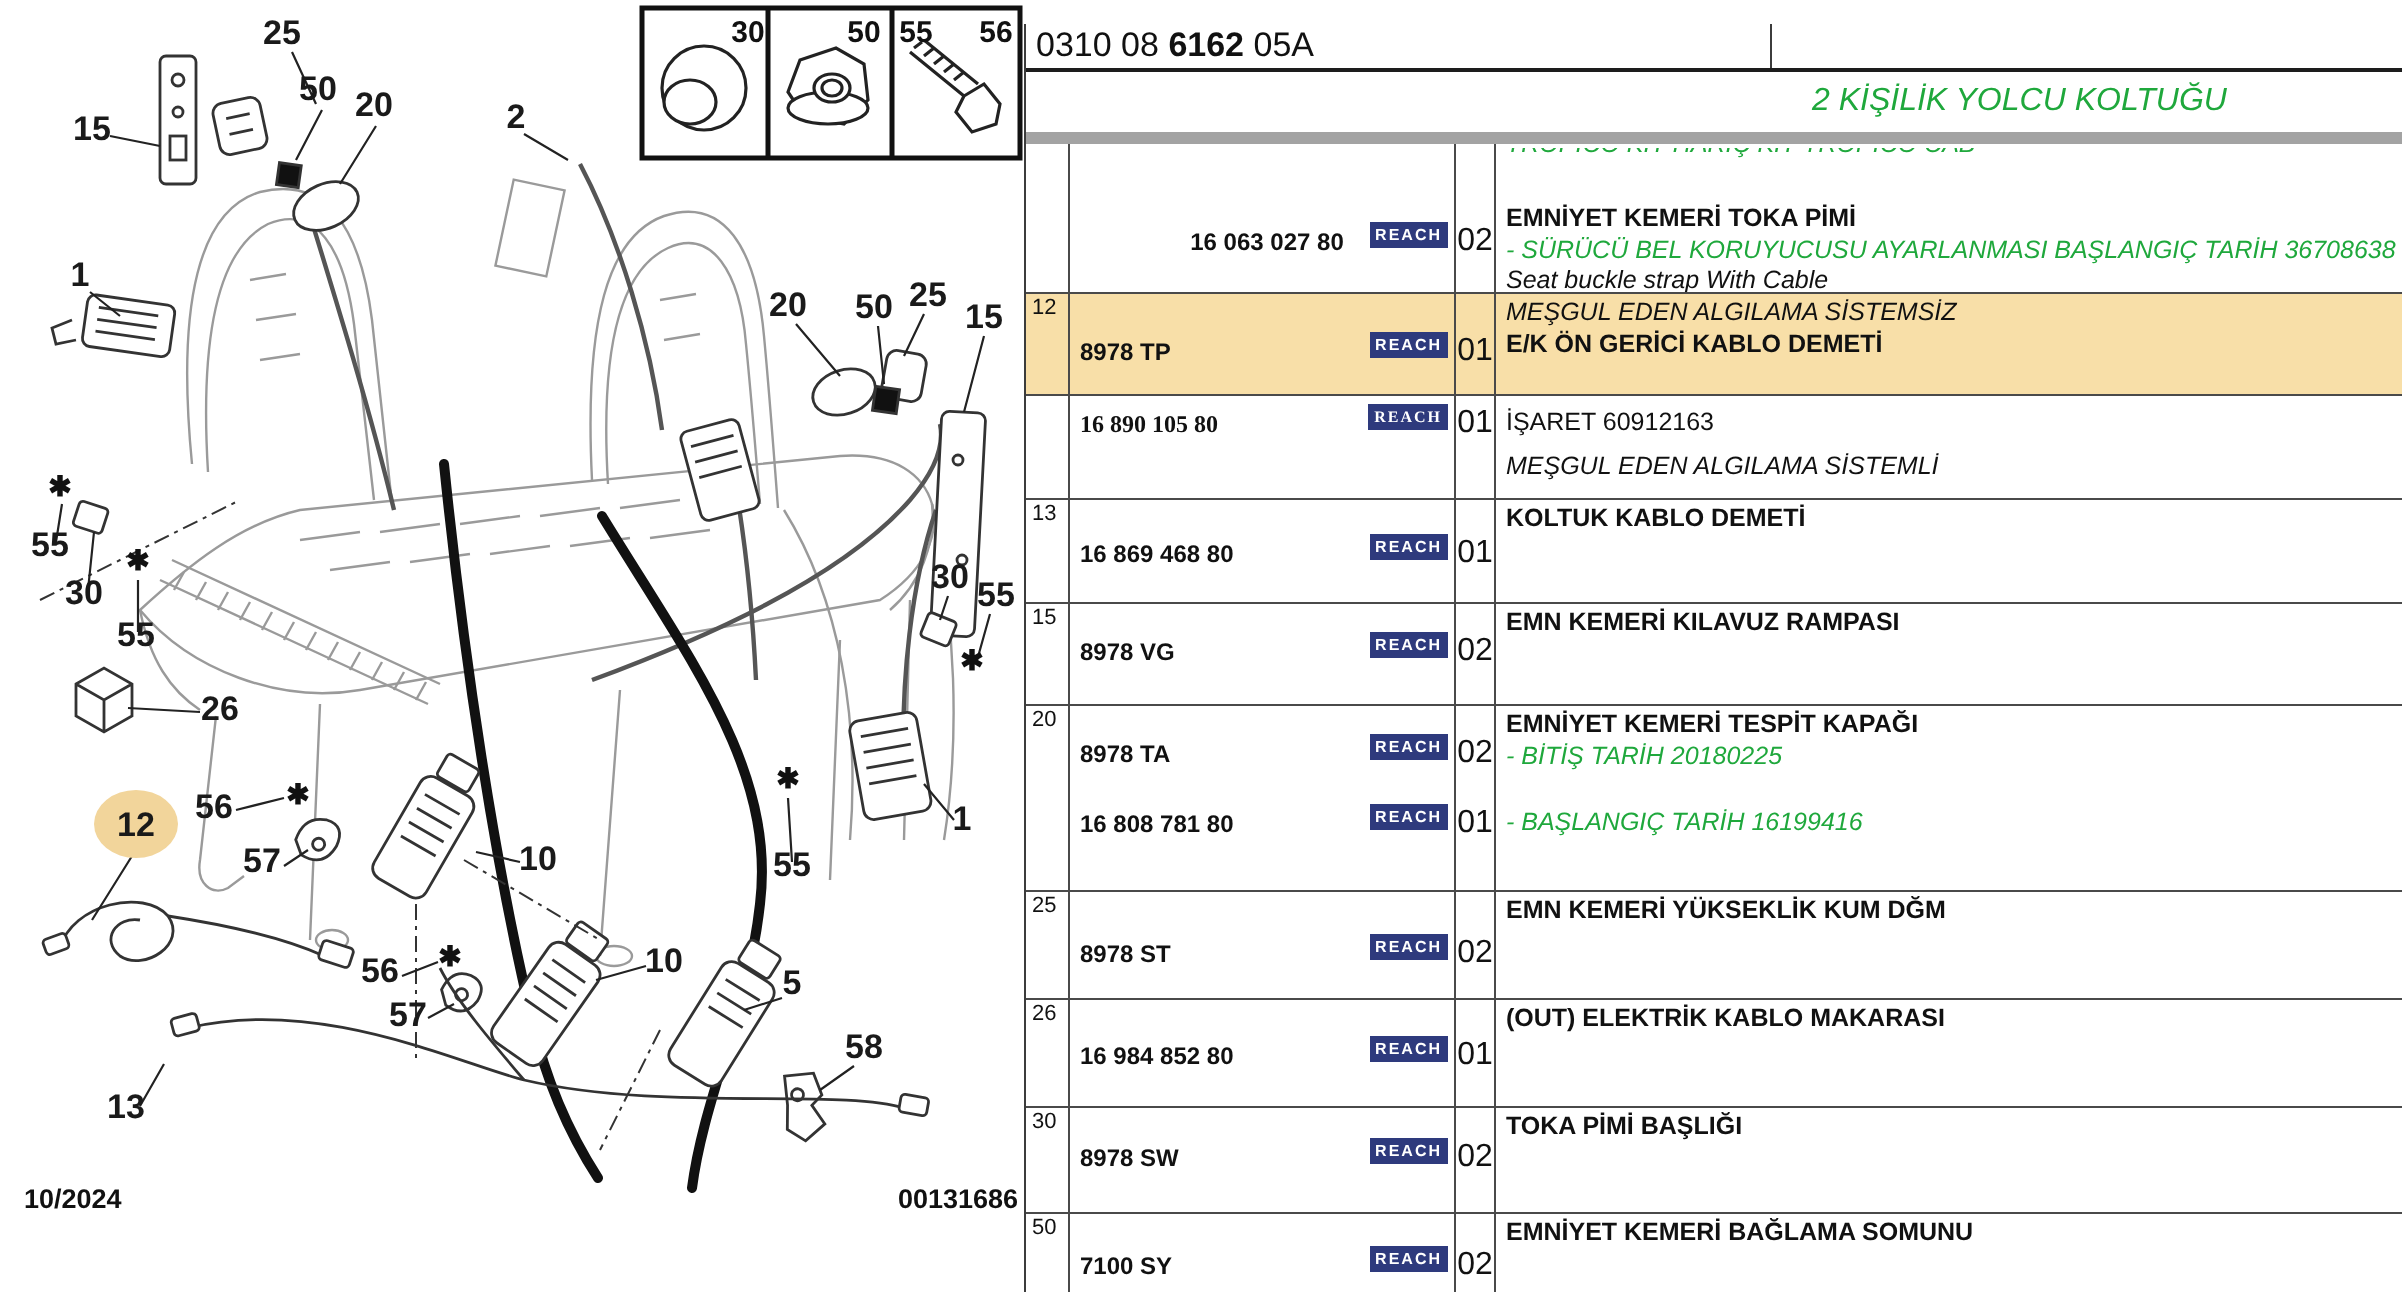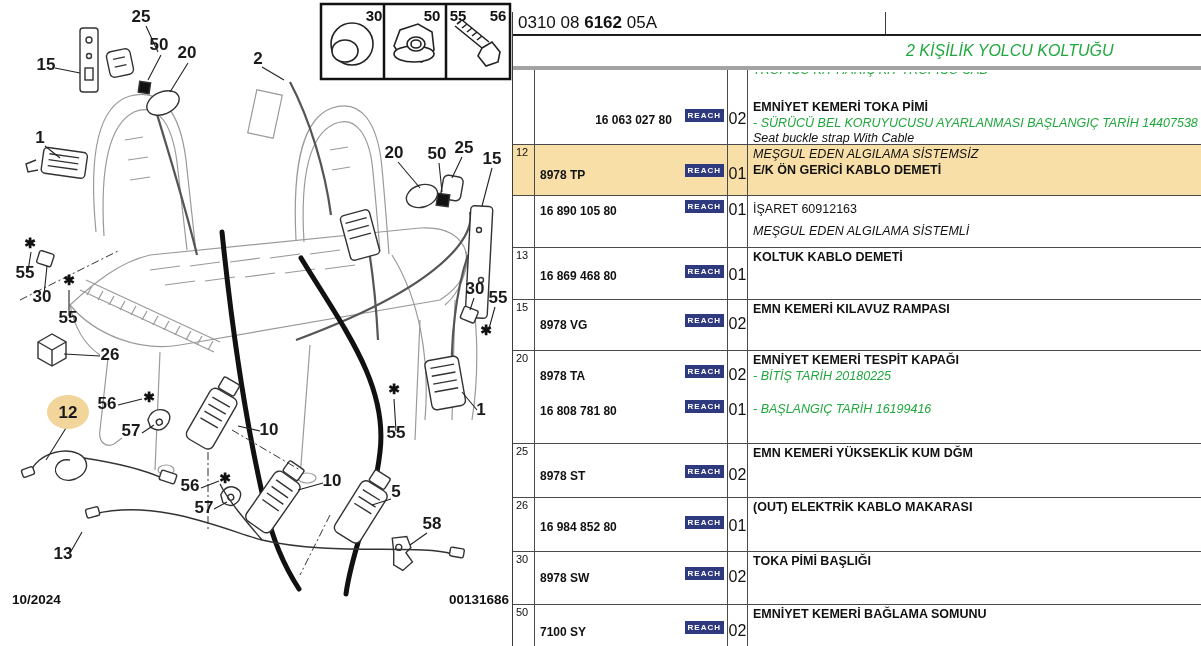--- a/index.html
+++ b/index.html
@@ -16,21 +16,21 @@
   .ftr{font:bold 13.5px "Liberation Sans",sans-serif;fill:#111}
   .hl-circle{fill:var(--circle)}
   
   .panel{
     position:absolute;left:512px;top:12px;width:688px;height:646px;
     border-left:1px solid #3c3c3c;border-right:1px solid #3c3c3c;background:#fff;
   }
   .hdr{height:22px;border-bottom:2px solid #1d1d1d;position:relative;
        font-size:17px;line-height:21px;padding-left:5px;white-space:nowrap}
   .hdr .vdiv{position:absolute;left:372px;top:0;bottom:0;border-left:1px solid #3c3c3c}
-  .titlebar{height:30px;border-bottom:4px solid #a3a3a3;display:flex;align-items:center}
+  .titlebar{height:30px;border-bottom:6px solid #a3a3a3;display:flex;align-items:center}
   .gtitle{margin-left:393px;color:var(--green);font-style:italic;font-size:16px;white-space:nowrap}
   
   .trow{display:grid;grid-template-columns:22px 193px 20px 1fr;
         border-bottom:1px solid var(--border);position:relative;background:#fff}
   .trow.hl{background:var(--highlight)}
   .trow.hl .c{background:transparent}
   .c{position:relative;border-right:1px solid var(--border);overflow:hidden}
   .descc{border-right:none;padding:2px 4px 10px 5px}
   .ref{font-size:11px;padding:1px 0 0 3px;overflow:visible}
   .part-entry{position:absolute;left:5px;right:0;height:15px}
@@ -253,41 +253,41 @@
           <div class="c partc">
             <div class="part-entry" style="top: 40px; text-align: center;"><span class="pnum">16 063 027 80</span><span class="reach">REACH</span></div>
           </div>
           <div class="c qtyc">
             <div class="qty-entry" style="top: 40px;">02</div>
           </div>
           <div class="c descc">
             <div class="line cut">TROPİCO KIT HARİÇ KIT TROPİCO CAB</div>
             <div class="sp" style="height: 22px;"></div>
             <div class="line b">EMNİYET KEMERİ TOKA PİMİ</div>
-            <div class="line g">- SÜRÜCÜ BEL KORUYUCUSU AYARLANMASI BAŞLANGIÇ TARİH 14407538</div>
+            <div class="line g">- SÜRÜCÜ BEL KORUYUCUSU AYARLANMASI BAŞLANGIÇ TARİH 36708638</div>
             <div class="line i">Seat buckle strap With Cable</div>
           </div>
         </div>
         <div class="trow hl" style="height: 50px;">
           <div class="c ref">12</div>
           <div class="c partc">
             <div class="part-entry" style="top: 20px;"><span class="pnum">8978 TP</span><span class="reach">REACH</span></div>
           </div>
           <div class="c qtyc">
             <div class="qty-entry" style="top: 20px;">01</div>
           </div>
           <div class="c descc">
             <div class="line i">MEŞGUL EDEN ALGILAMA SİSTEMSİZ</div>
             <div class="line b">E/K ÖN GERİCİ KABLO DEMETİ</div>
           </div>
         </div>
         <div class="trow" style="height: 51px;">
           <div class="c ref"></div>
           <div class="c partc">
-            <div class="part-entry" style="top: 5px;"><span class="pnum">16 890 105 80</span><span class="reach">REACH</span></div>
+            <div class="part-entry" style="top: 5px; font-family: Liberation Serif, serif;"><span class="pnum">16 890 105 80</span><span class="reach">REACH</span></div>
           </div>
           <div class="c qtyc">
             <div class="qty-entry" style="top: 5px;">01</div>
           </div>
           <div class="c descc">
             <div class="sp" style="height: 4px;"></div>
             <div class="line r">İŞARET 60912163</div>
             <div class="sp" style="height: 6px;"></div>
             <div class="line i">MEŞGUL EDEN ALGILAMA SİSTEMLİ</div>
           </div>

